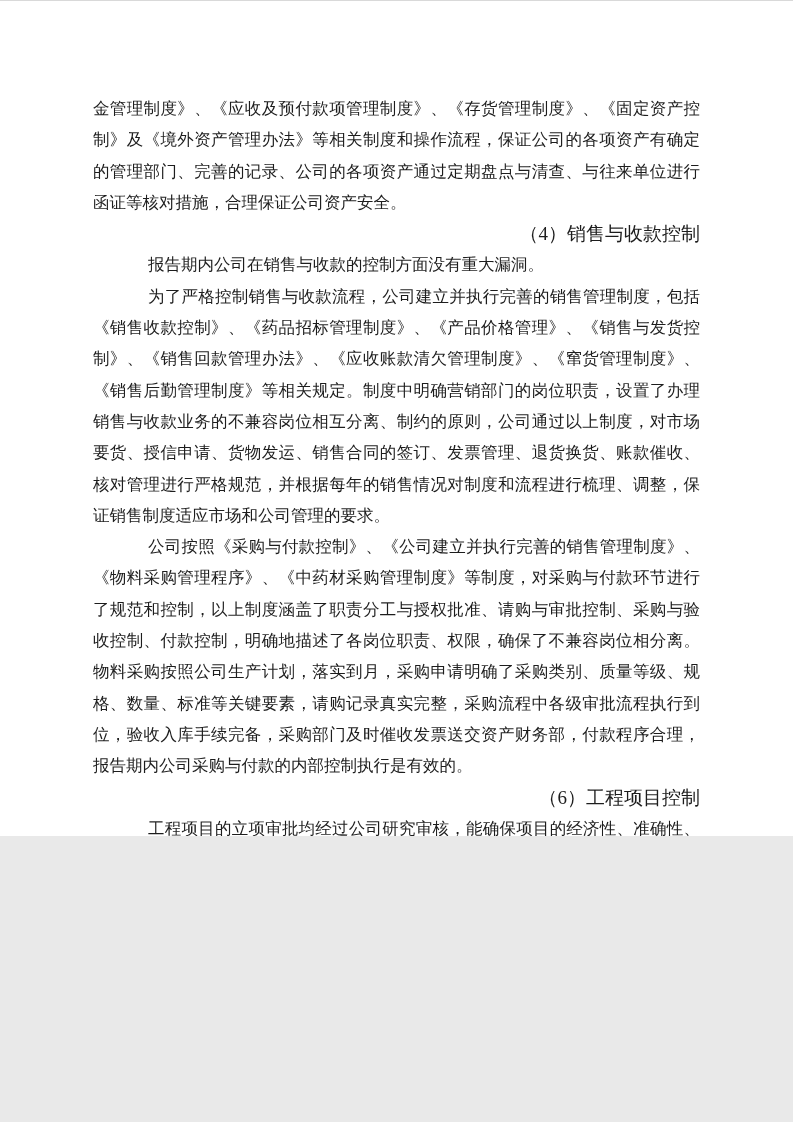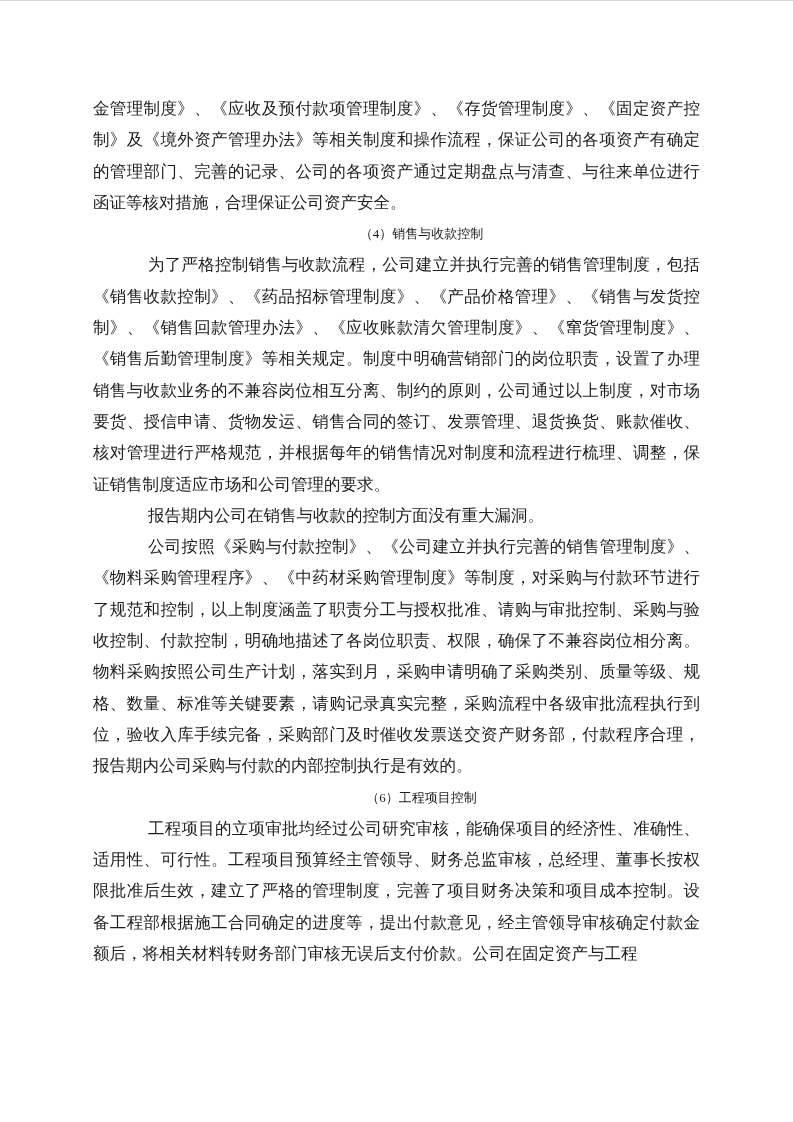--- a/index.html
+++ b/index.html
@@ -1,20 +1,20 @@
 <!DOCTYPE html>
 <html lang="zh"><head>
 <meta charset="utf-8">
 <style>
   * { margin: 0; padding: 0; box-sizing: border-box; }
   html, body { background: #e9e9e9; }
   .page {
     position: relative;
     width: 793px;
-    height: 1122px;
+    height: 836px;
     margin: 0 auto;
     background: #ffffff;
     border-top: 1px solid #d9d9d9;
     overflow: hidden;
     font-family: "Liberation Serif", "DejaVu Serif", serif;
   }
   .content {
     position: absolute;
     left: 93px;
     top: 92px;
@@ -22,40 +22,40 @@
     color: #1d1d1d;
   }
   .para {
     font-size: 16.5px;
     line-height: 31.3px;
     text-align: justify;
     text-indent: 55px;
   }
   .para.no-indent { text-indent: 0; }
   .heading {
-    font-size: 13px;
+    font-size: 19px;
     line-height: 31.3px;
     font-weight: normal;
-    text-align: center;
+    text-align: right;
     text-indent: 50px;
   }
 </style>
 </head>
 <body>
 
 <div class="page">
   <div class="content">
 
     <p class="para no-indent">金管理制度》、《应收及预付款项管理制度》、《存货管理制度》、《固定资产控制》及《境外资产管理办法》等相关制度和操作流程，保证公司的各项资产有确定的管理部门、完善的记录、公司的各项资产通过定期盘点与清查、与往来单位进行函证等核对措施，合理保证公司资产安全。</p>
 
     <p class="heading">（4）销售与收款控制</p>
 
+    <p class="para">报告期内公司在销售与收款的控制方面没有重大漏洞。</p>
+
     <p class="para">为了严格控制销售与收款流程，公司建立并执行完善的销售管理制度，包括《销售收款控制》、《药品招标管理制度》、《产品价格管理》、《销售与发货控制》、《销售回款管理办法》、《应收账款清欠管理制度》、《窜货管理制度》、《销售后勤管理制度》等相关规定。制度中明确营销部门的岗位职责，设置了办理销售与收款业务的不兼容岗位相互分离、制约的原则，公司通过以上制度，对市场要货、授信申请、货物发运、销售合同的签订、发票管理、退货换货、账款催收、核对管理进行严格规范，并根据每年的销售情况对制度和流程进行梳理、调整，保证销售制度适应市场和公司管理的要求。</p>
-
-    <p class="para">报告期内公司在销售与收款的控制方面没有重大漏洞。</p>
 
 
     <p class="para">公司按照《采购与付款控制》、《公司建立并执行完善的销售管理制度》、《物料采购管理程序》、《中药材采购管理制度》等制度，对采购与付款环节进行了规范和控制，以上制度涵盖了职责分工与授权批准、请购与审批控制、采购与验收控制、付款控制，明确地描述了各岗位职责、权限，确保了不兼容岗位相分离。物料采购按照公司生产计划，落实到月，采购申请明确了采购类别、质量等级、规格、数量、标准等关键要素，请购记录真实完整，采购流程中各级审批流程执行到位，验收入库手续完备，采购部门及时催收发票送交资产财务部，付款程序合理，报告期内公司采购与付款的内部控制执行是有效的。</p>
 
     <p class="heading">（6）工程项目控制</p>
 
     <p class="para">工程项目的立项审批均经过公司研究审核，能确保项目的经济性、准确性、适用性、可行性。工程项目预算经主管领导、财务总监审核，总经理、董事长按权限批准后生效，建立了严格的管理制度，完善了项目财务决策和项目成本控制。设备工程部根据施工合同确定的进度等，提出付款意见，经主管领导审核确定付款金额后，将相关材料转财务部门审核无误后支付价款。公司在固定资产与工程</p>
 
   </div>
 </div>

